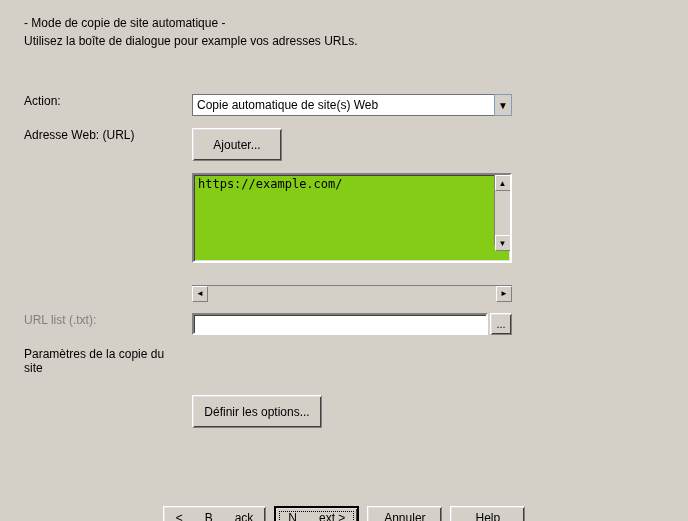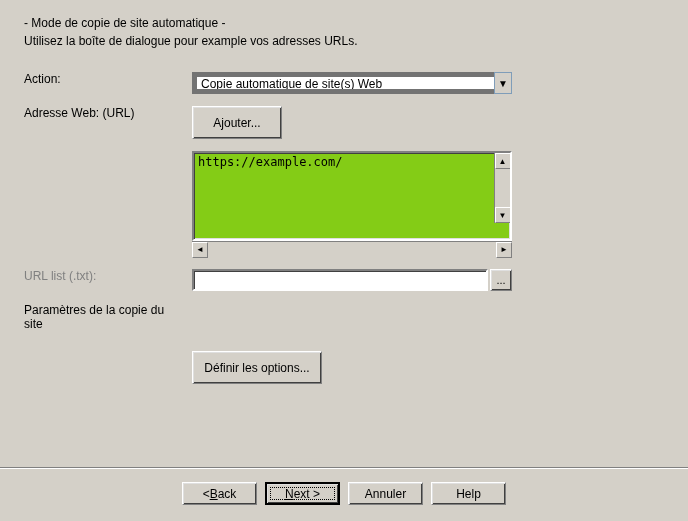--- a/index.html
+++ b/index.html
@@ -1,18 +1,19 @@
 <!DOCTYPE html>
 <html><head>
   <meta charset="utf-8">
   <style>
     * {
       box-sizing: border-box;
       margin: 0;
       padding: 0;
+      gap: 22px;
     }
 
     body {
       width: 688px;
       height: 521px;
       background-color: #d4d0c8;
       font-family: 'Tahoma', 'Arial', sans-serif;
       font-size: 12px;
       color: #000000;
       overflow: hidden;
@@ -69,21 +70,21 @@
     .select-wrapper {
       position: relative;
       flex: 1;
       max-width: 320px;
     }
 
     .select-field {
       width: 100%;
       height: 22px;
       background-color: #ffffff;
-      border: 5px solid #737373;
+      border: 1px solid #737373;
       font-size: 12px;
       padding: 0 20px 0 4px;
       appearance: none;
       -webkit-appearance: none;
       cursor: pointer;
       color: #000;
     }
 
     .select-arrow {
       position: absolute;

